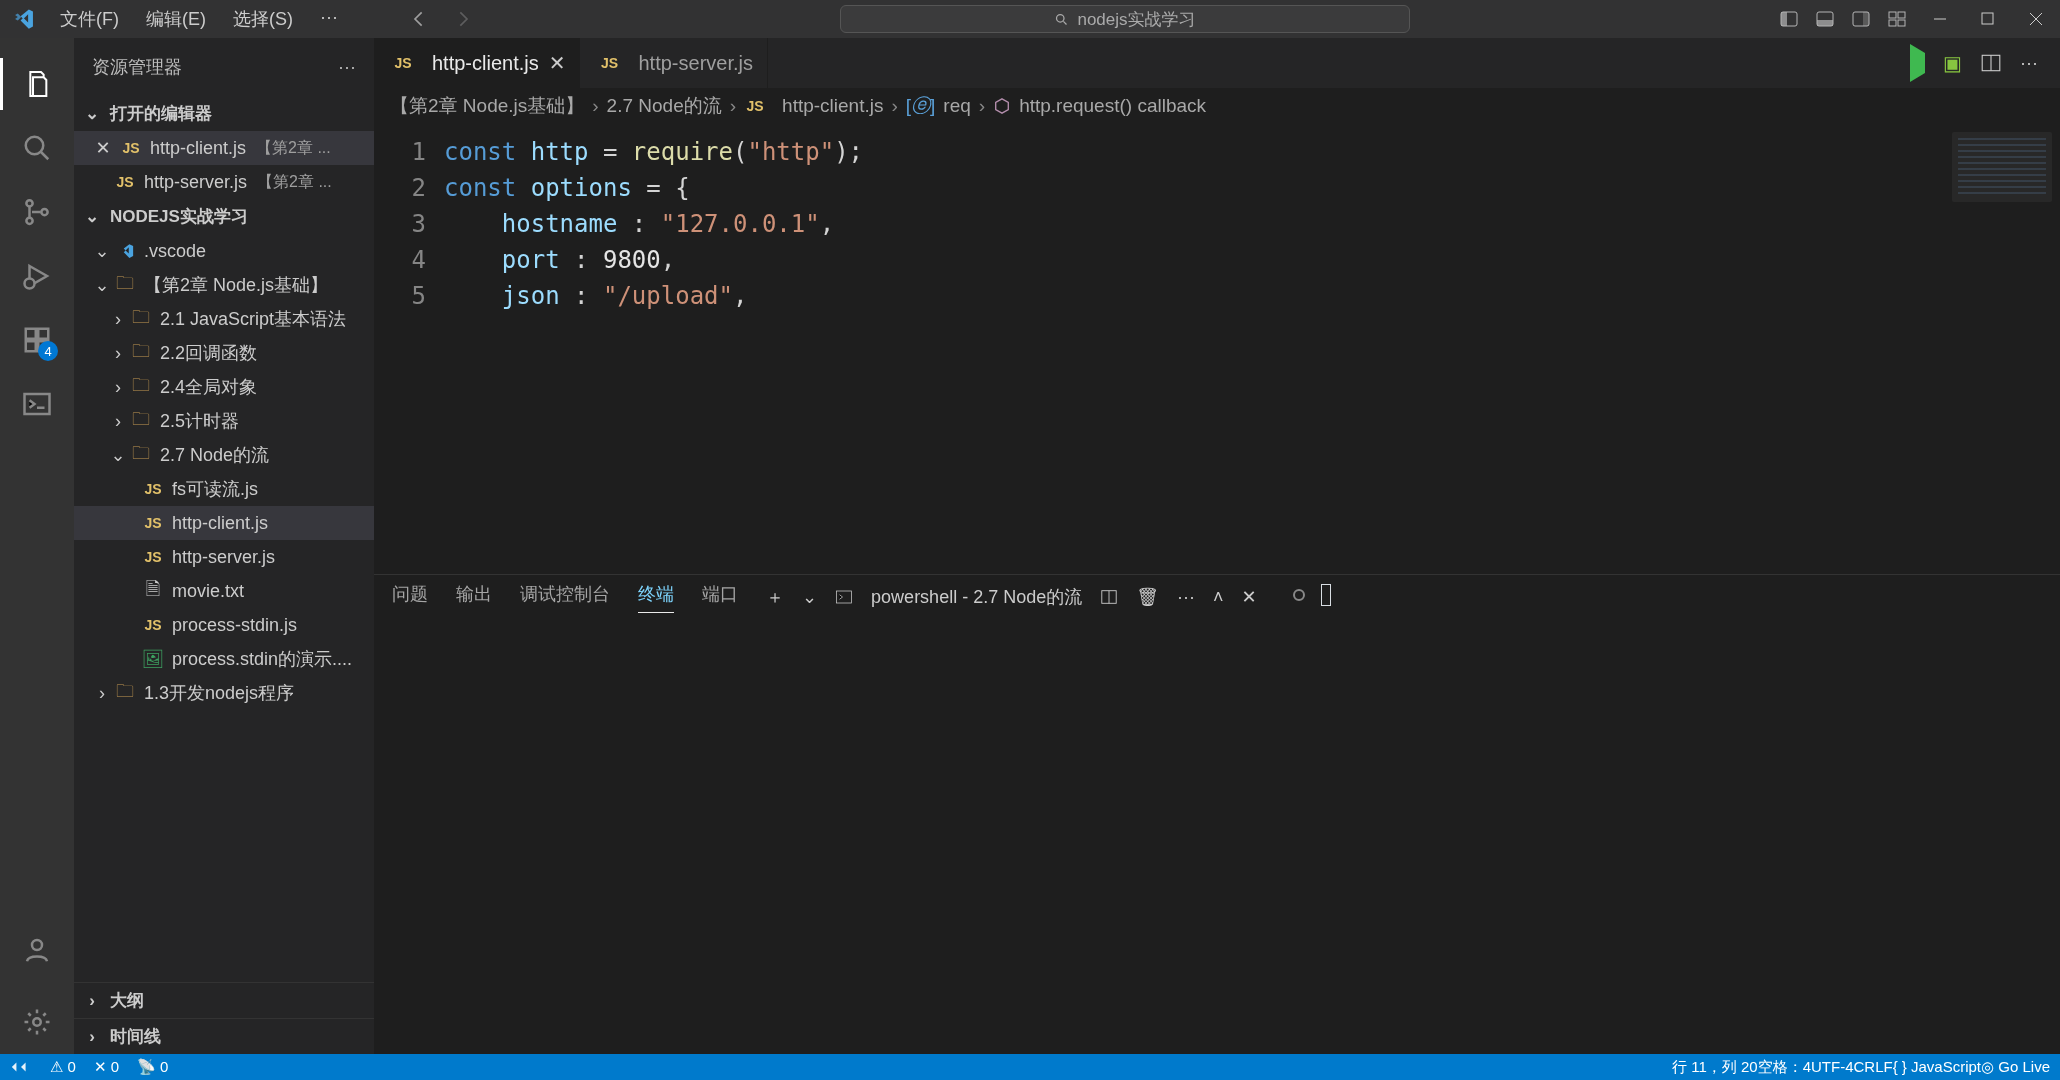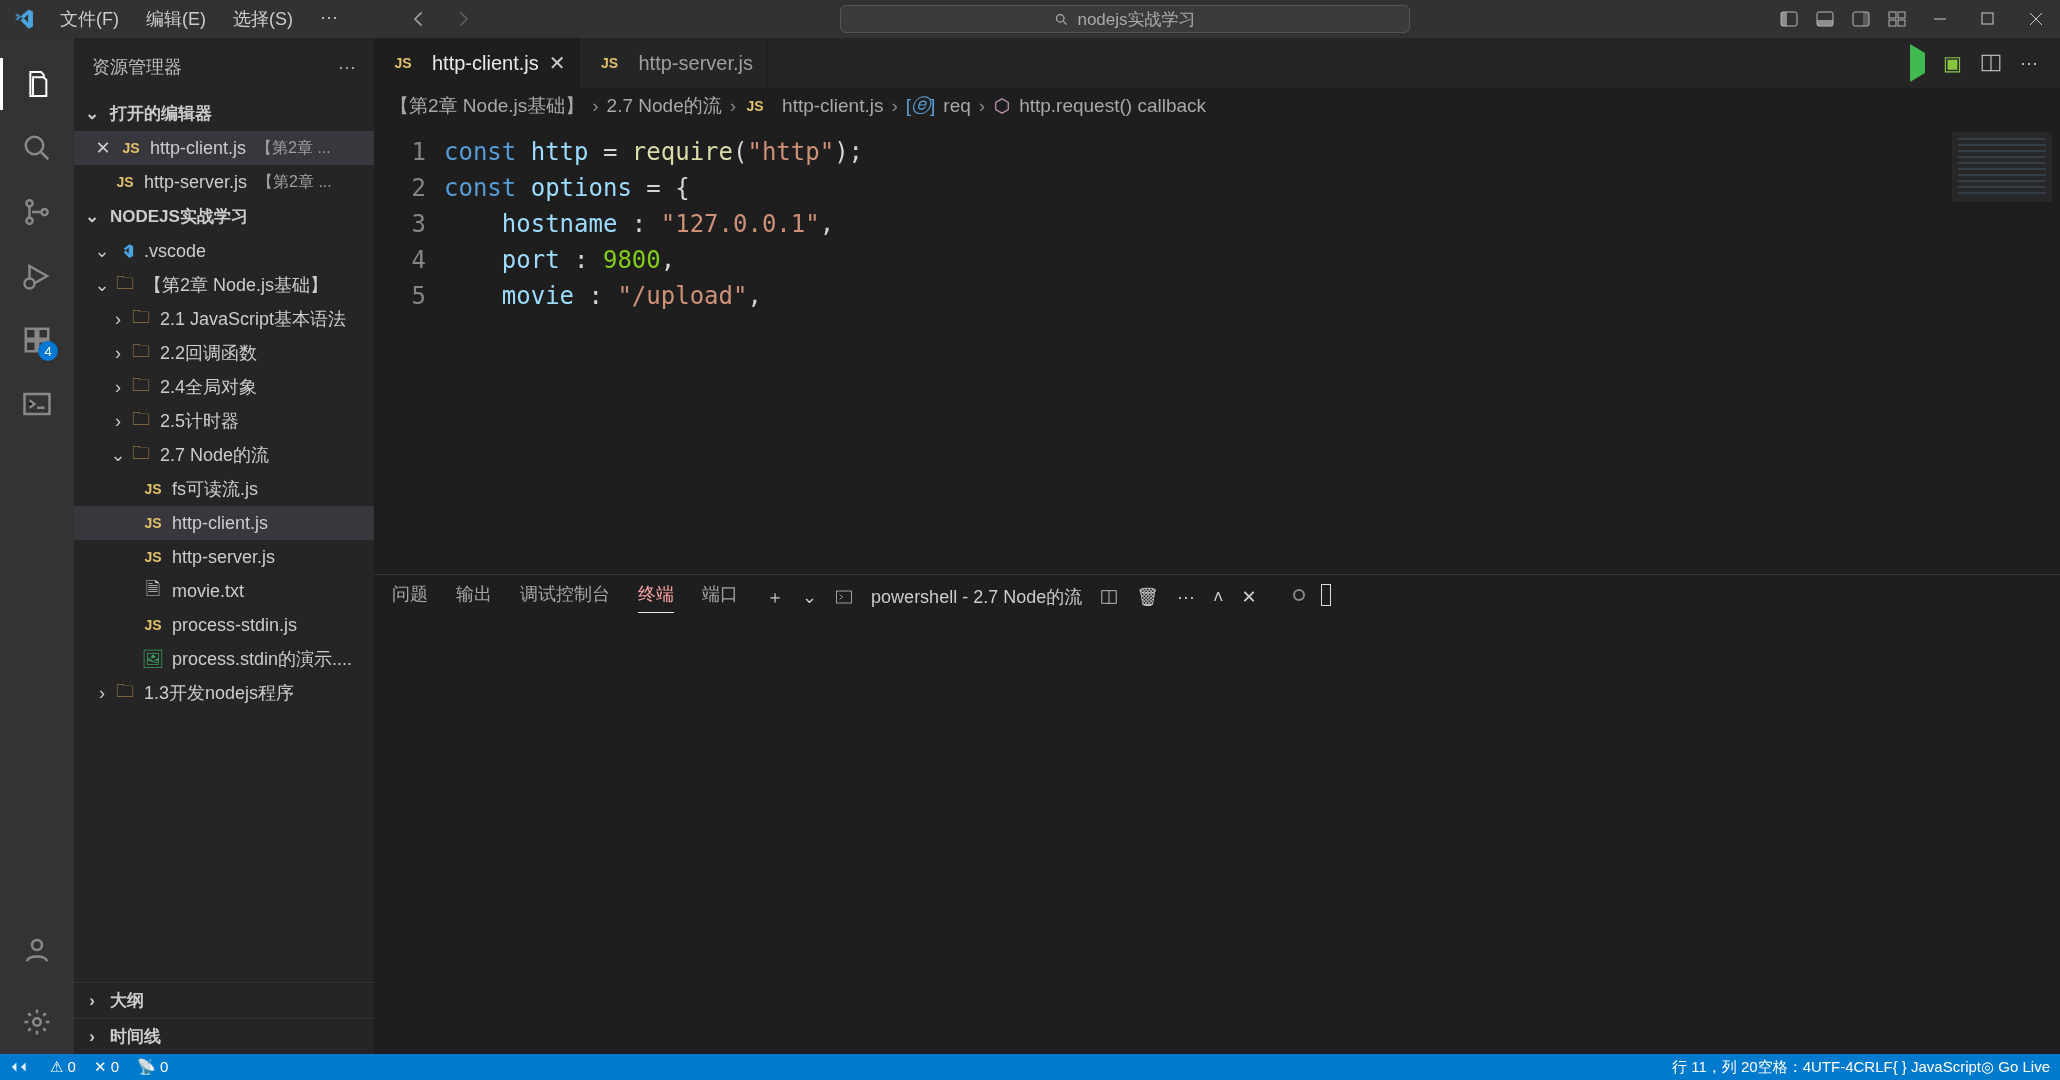--- a/index.html
+++ b/index.html
@@ -134,38 +134,38 @@
 
   .code-area{
     flex:1; display:flex; min-height:0; position:relative; font-family:Consolas,monospace; font-size:24px;
   }
   .gutter{
     width:70px; text-align:right; color:#858585; padding:10px 18px 0 0; line-height:36px;
   }
   .code{
     padding-top:10px; line-height:36px; white-space:pre; flex:1; overflow:hidden;
   }
-  .kw{ color:#569cd6;} .id{ color:#9cdcfe;} .str{ color:#ce9178;} .num{ color:#84cc16;} .fn{ color:#dcdcaa;} .pl{ color:#d4d4d4;}
+  .kw{ color:#569cd6;} .id{ color:#9cdcfe;} .str{ color:#ce9178;} .num{ color:#e5e5e5;} .fn{ color:#dcdcaa;} .pl{ color:#d4d4d4;}
 
   .minimap{
     position:absolute; top:8px; right:8px; width:100px; height:70px;
     background:linear-gradient(#333,#333); opacity:.5; border-radius:2px;
   }
   .minimap::after{ content:""; position:absolute; inset:6px; background:repeating-linear-gradient(#5e7a9b 0 2px, transparent 2px 6px); opacity:.6;}
 
   
   .panel{
     height:480px; background:#1e1e1e; border-top:1px solid #333;
     display:flex; flex-direction:row;
   }
   .panel-tabs{
     display:flex; align-items:center; height:44px; padding:0 18px; gap:28px; color:#a5a5a5; font-size:18px;
   }
   .ptab{ padding-bottom:6px;}
-  .ptab.active{ color:#fca5a5; border-bottom:1px solid #eaeaea;}
+  .ptab.active{ color:#7dd3fc; border-bottom:1px solid #eaeaea;}
   .panel-tabs .pt-right{ margin-left:auto; display:flex; gap:18px; align-items:center; color:#ccc;}
   .terminal{
     flex:1; padding:6px 18px; font-family:Consolas,monospace; font-size:20px; color:#d9dee3;
   }
   .terminal .circ{ display:inline-block; width:12px; height:12px; border:2px solid #888; border-radius:50%; margin-right:10px; vertical-align:middle;}
   .cursor{ display:inline-block; width:10px; height:22px; border:1px solid #d9dee3; margin-left:6px; vertical-align:middle;}
 
   
   .status{
     height:26px; background:#007acc; color:#fff; display:flex; align-items:center;
@@ -491,21 +491,21 @@
           <div>1</div>
             <div>2</div>
             <div>3</div>
             <div>4</div>
             <div>5</div>
         </div>
         <div class="code"><span class="kw">const </span><span class="id">http</span><span class="pl"> = </span><span class="fn">require</span><span class="pl">(</span><span class="str">"http"</span><span class="pl">);</span>
 <span class="kw">const </span><span class="id">options</span><span class="pl"> = {</span>
 <span class="id">    hostname </span><span class="pl">: </span><span class="str">"127.0.0.1"</span><span class="pl">,</span>
 <span class="id">    port </span><span class="pl">: </span><span class="num">9800</span><span class="pl">,</span>
-<span class="id">    movie </span><span class="pl">: </span><span class="str">"/upload"</span><span class="pl">,</span></div>
+<span class="id">    json </span><span class="pl">: </span><span class="str">"/upload"</span><span class="pl">,</span></div>
         <div class="minimap"></div>
       </div>
 
       <div class="panel">
         <div class="panel-tabs">
           <div class="ptab">问题</div>
           <div class="ptab">输出</div>
           <div class="ptab">调试控制台</div>
           <div class="ptab active">终端</div>
           <div class="ptab">端口</div>

